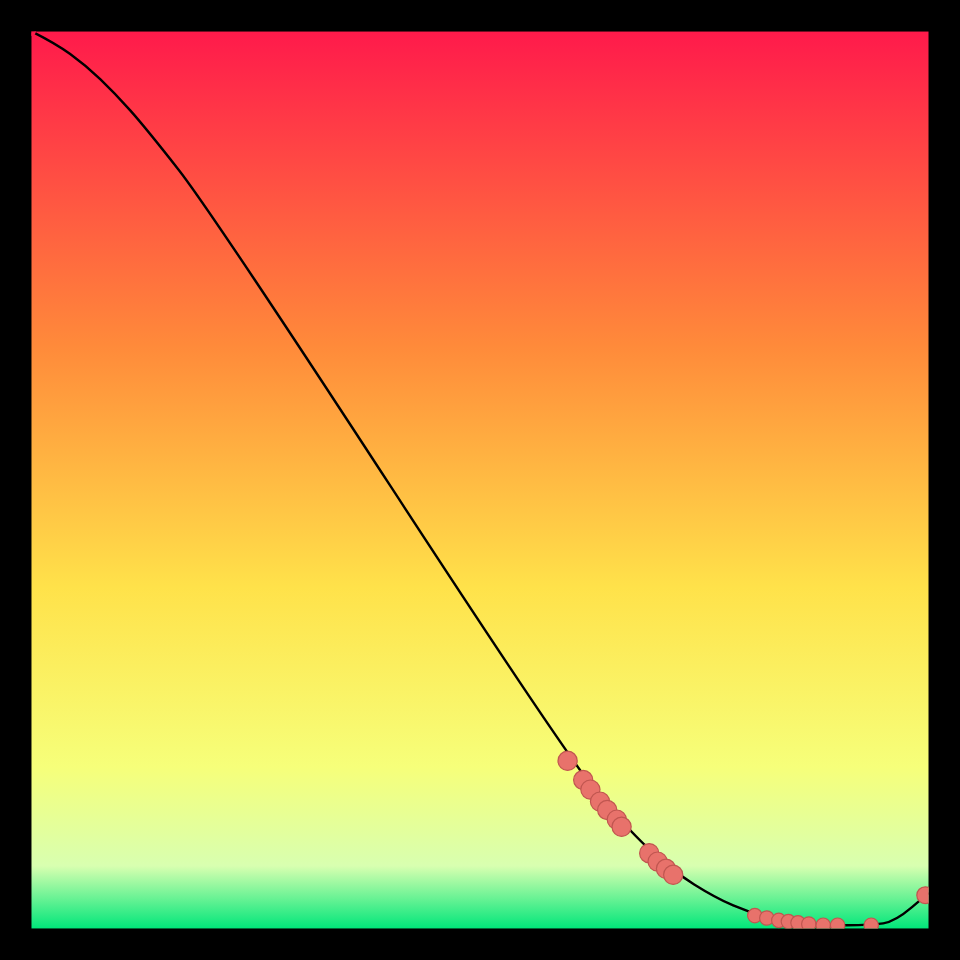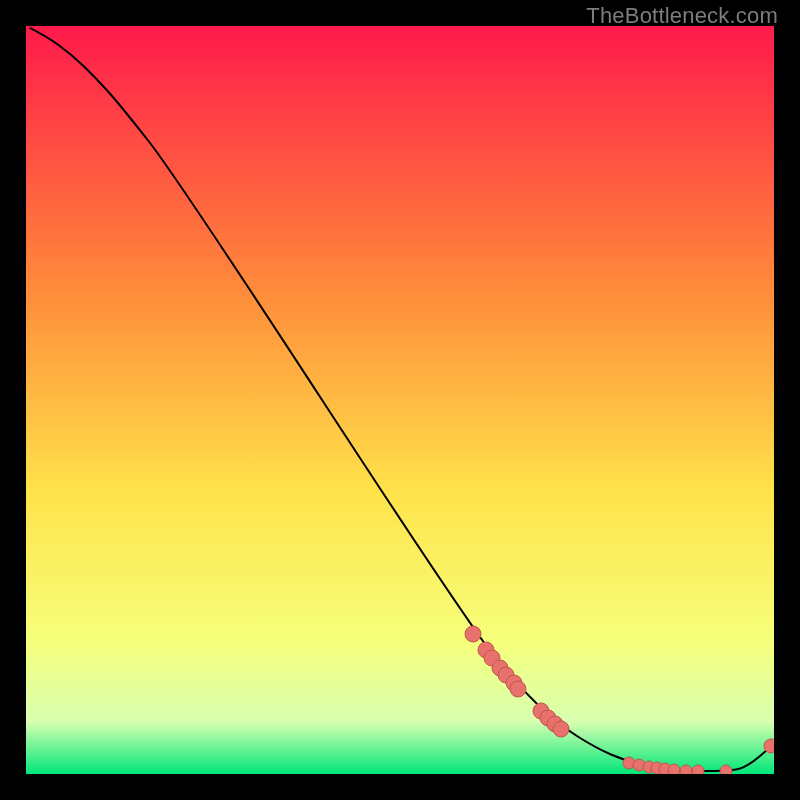--- a/index.html
+++ b/index.html
@@ -36,21 +36,20 @@
   svg {
     display: block;
     width: 748px;
     height: 748px;
   }
 </style>
 </head>
 <body>
 
 <div class="stage">
-  <div class="watermark">TheBottleneck.com</div>
 
   <div class="plot">
     <svg viewBox="0 0 748 748">
       <defs>
         <linearGradient id="bg-grad" x1="0" y1="0" x2="0" y2="1">
           <stop id="g0" offset="0%" stop-color="#ff1a4b"></stop>
           <stop id="g1" offset="35%" stop-color="#ff8a3a"></stop>
           <stop id="g2" offset="62%" stop-color="#ffe24a"></stop>
           <stop id="g3" offset="82%" stop-color="#f6ff7a"></stop>
           <stop id="g4" offset="93%" stop-color="#d8ffb0"></stop>

